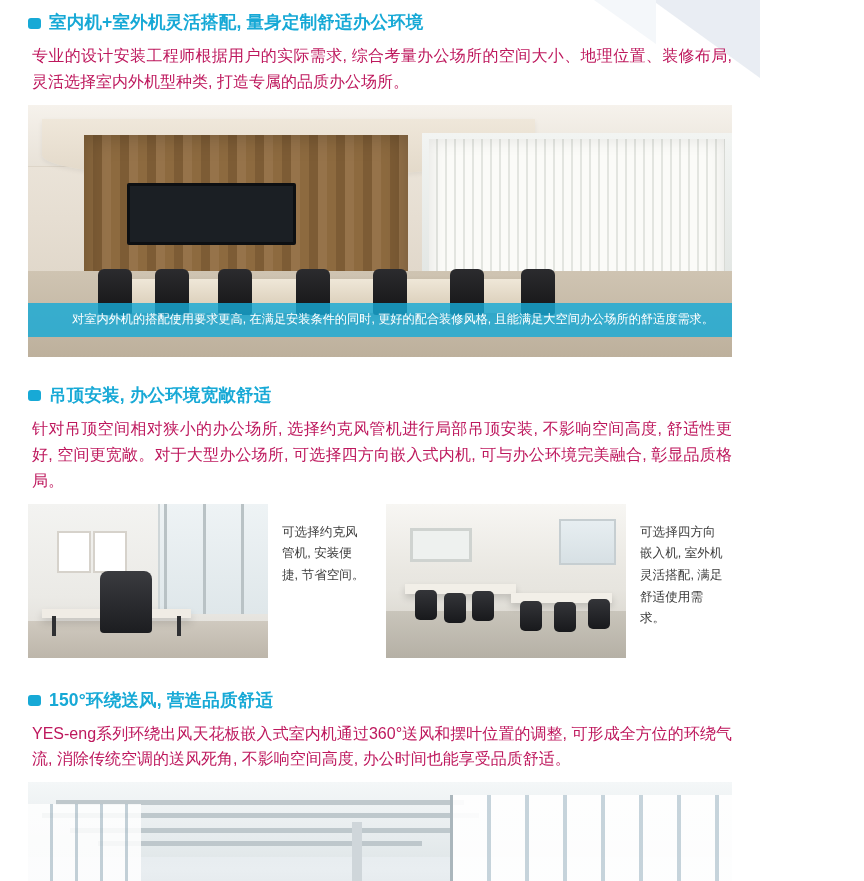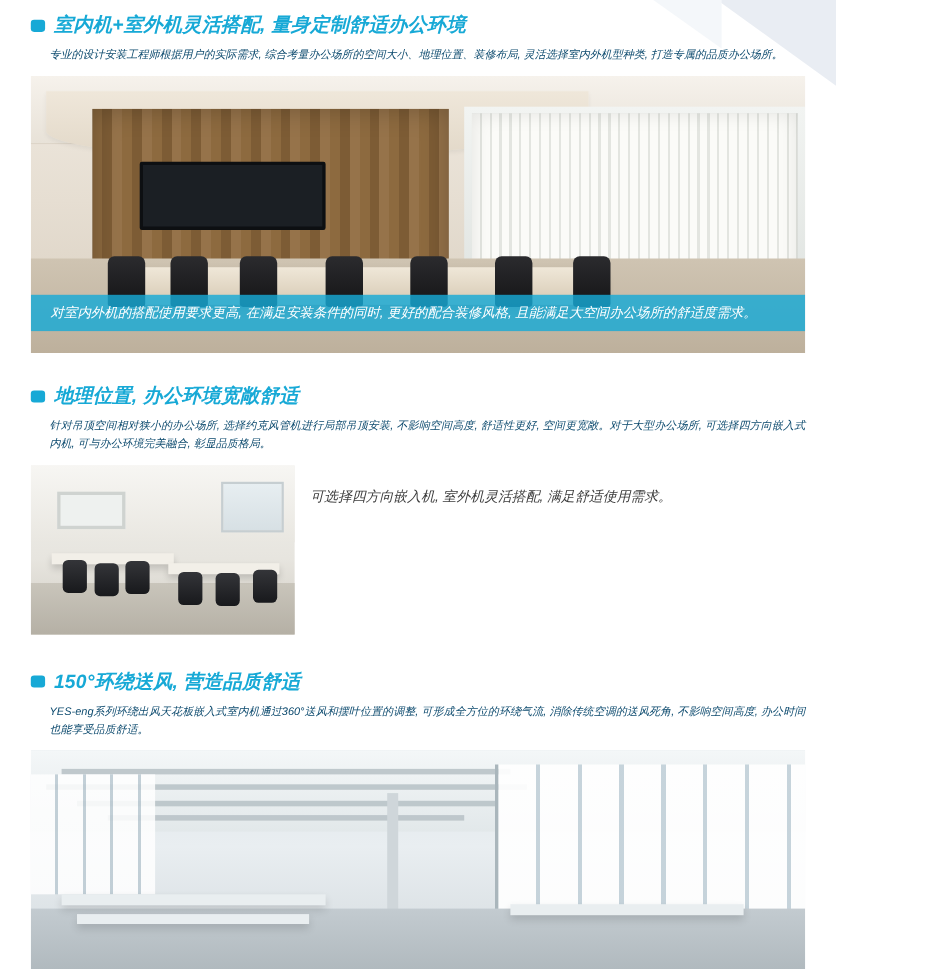--- a/index.html
+++ b/index.html
@@ -8,21 +8,20 @@
     width: 864px; height: 881px;
     background: #ffffff;
     font-family: "Liberation Sans", sans-serif;
     overflow: hidden;
   }
   .page {
     position: relative;
     width: 760px; height: 881px;
     background: #ffffff;
     overflow: hidden;
-    font-style: italic;
   }
   
   .ribbon-a, .ribbon-b {
     position: absolute; top: 0; right: 0;
     pointer-events: none;
   }
   .ribbon-a {
     width: 0; height: 0;
     border-top: 78px solid #e9edf3;
     border-left: 108px solid transparent;
@@ -53,34 +52,34 @@
     top: 1px;
   }
   .sec-title {
     font-size: 17.5px;
     font-weight: bold;
     color: #17a9d6;
     letter-spacing: .2px;
     white-space: nowrap;
   }
   .sec-para {
-    font-size: 10px;
+    font-size: 16px;
     line-height: 1.62;
-    color: #0c4a6e;
-    margin: 0 0 10px 17px;
+    color: #be185d;
+    margin: 0 0 10px 4px;
     text-align: justify;
   }
 
   
   .photo {
     position: relative;
     width: 100%;
     overflow: hidden;
   }
-  .photo.tall { height: 252px; }
+  .photo.tall { height: 252px; text-align: right; }
   .photo.wide { height: 219px; }
 
   .caption-bar {
     position: absolute;
     left: 0; right: 0; bottom: 20px;
     background: rgba(23,169,214,0.82);
     color: #ffffff;
     font-size: 12.2px;
     line-height: 1.45;
     padding: 8px 18px;
@@ -248,26 +247,44 @@
         <div class="chair" style="left:60%"></div>
         <div class="chair" style="left:70%"></div>
       </div>
       <div class="caption-bar">对室内外机的搭配使用要求更高, 在满足安装条件的同时, 更好的配合装修风格, 且能满足大空间办公场所的舒适度需求。</div>
     </div>
 
     <div class="spacer-lg"></div>
 
     <div class="sec-head">
       <span class="sec-bullet"></span>
-      <span class="sec-title">地理位置, 办公环境宽敞舒适</span>
+      <span class="sec-title">吊顶安装, 办公环境宽敞舒适</span>
     </div>
     <p class="sec-para">针对吊顶空间相对狭小的办公场所, 选择约克风管机进行局部吊顶安装, 不影响空间高度, 舒适性更好, 空间更宽敞。对于大型办公场所, 可选择四方向嵌入式内机, 可与办公环境完美融合, 彰显品质格局。</p>
 
     <div class="row2">
 
+      <div class="cell">
+        <div class="pic">
+          <div class="scene s2">
+            <div class="win"></div>
+            <div class="mull" style="right:10%"></div>
+            <div class="mull" style="right:26%"></div>
+            <div class="mull" style="right:42%"></div>
+            <div class="art" style="left:12%; top:18%; width:34px; height:42px;"></div>
+            <div class="art" style="left:27%; top:18%; width:34px; height:42px;"></div>
+            <div class="floor2"></div>
+            <div class="desk"></div>
+            <div class="deskleg" style="left:10%"></div>
+            <div class="deskleg" style="left:62%"></div>
+            <div class="chair2"></div>
+          </div>
+        </div>
+        <div class="txt">可选择约克风管机, 安装便捷, 节省空间。</div>
+      </div>
 
       <div class="cell">
         <div class="pic">
           <div class="scene s3">
             <div class="back"></div>
             <div class="board"></div>
             <div class="win3"></div>
             <div class="floor3"></div>
             <div class="tbl" style="left:8%; top:52%; width:46%; height:10px;"></div>
             <div class="tbl" style="left:52%; top:58%; width:42%; height:10px;"></div>

